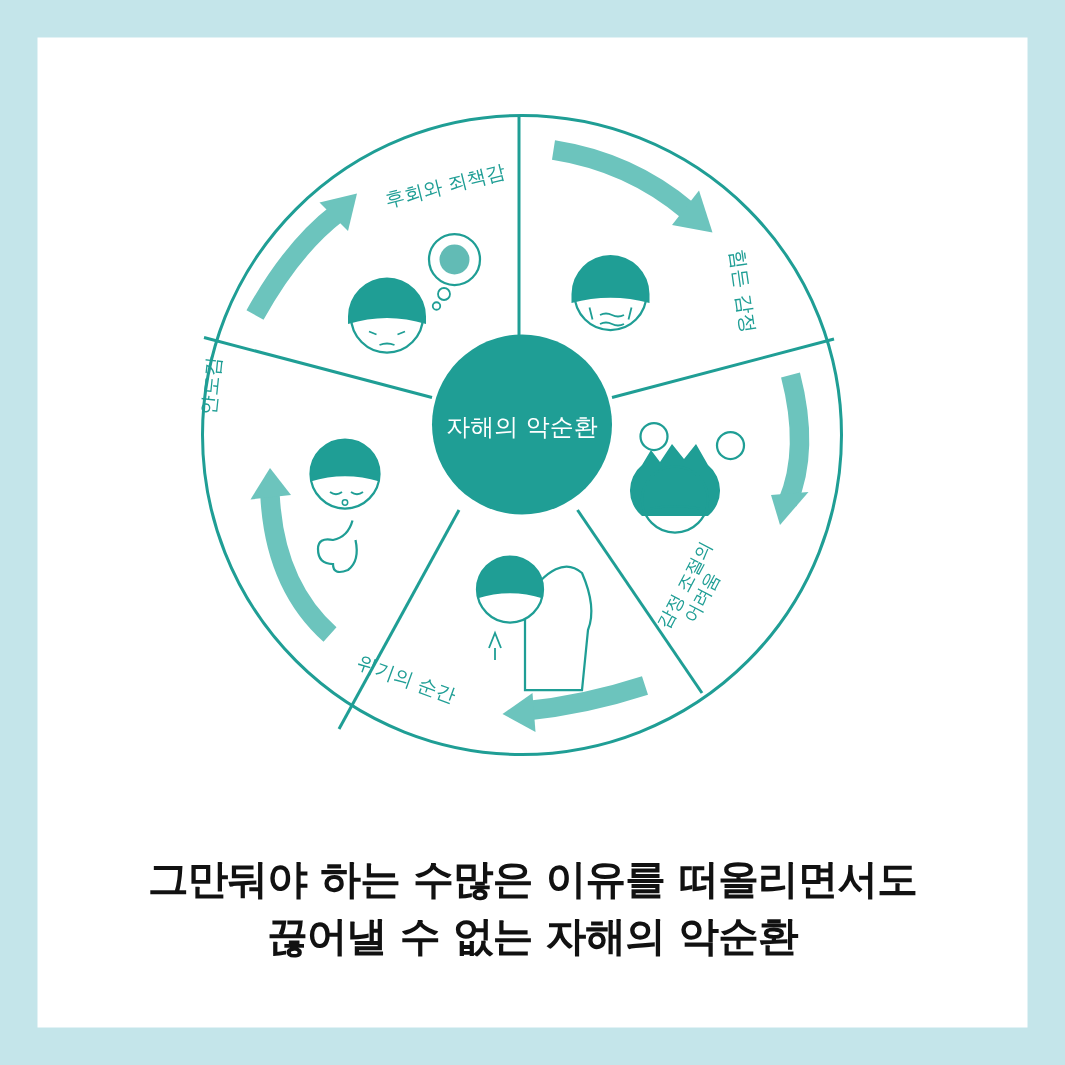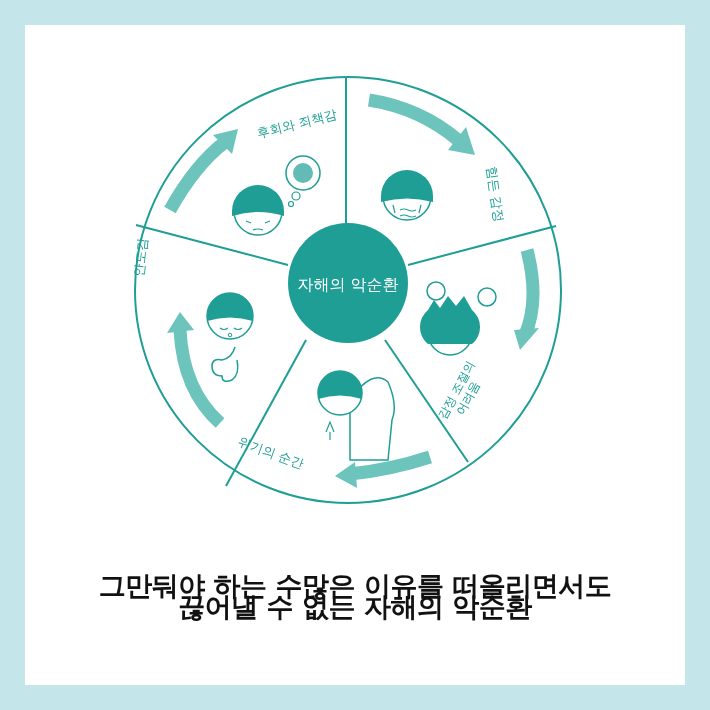--- a/index.html
+++ b/index.html
@@ -1,21 +1,21 @@
 <!DOCTYPE html>
 <html><head>
 <meta charset="utf-8">
 <style>
   html, body { margin: 0; padding: 0; }
   body { width: 710px; height: 710px; background: #c4e5ea; position: relative; overflow: hidden; font-family: "DejaVu Sans", sans-serif; }
   .frame { position: absolute; left: 25px; top: 25px; width: 660px; height: 660px; background: #ffffff; }
   .wheel { position: absolute; left: 0; top: 0; width: 710px; height: 710px; }
   .caption { position: absolute; left: 0; width: 710px; text-align: center; font-family: "DejaVu Sans", sans-serif; font-weight: bold; font-size: 27px; color: #111; letter-spacing: -0.5px; }
   .cap1 { top: 568px; }
-  .cap2 { top: 589px; }
+  .cap2 { top: 606px; }
   svg text { font-family: "DejaVu Sans", sans-serif; }
 </style>
 </head>
 <body>
 
 <div class="frame"></div>
 
 <svg class="wheel" viewBox="0 0 710 710">
 
   <circle cx="348" cy="290" r="213" fill="none" stroke="#1f9e95" stroke-width="2"></circle>

